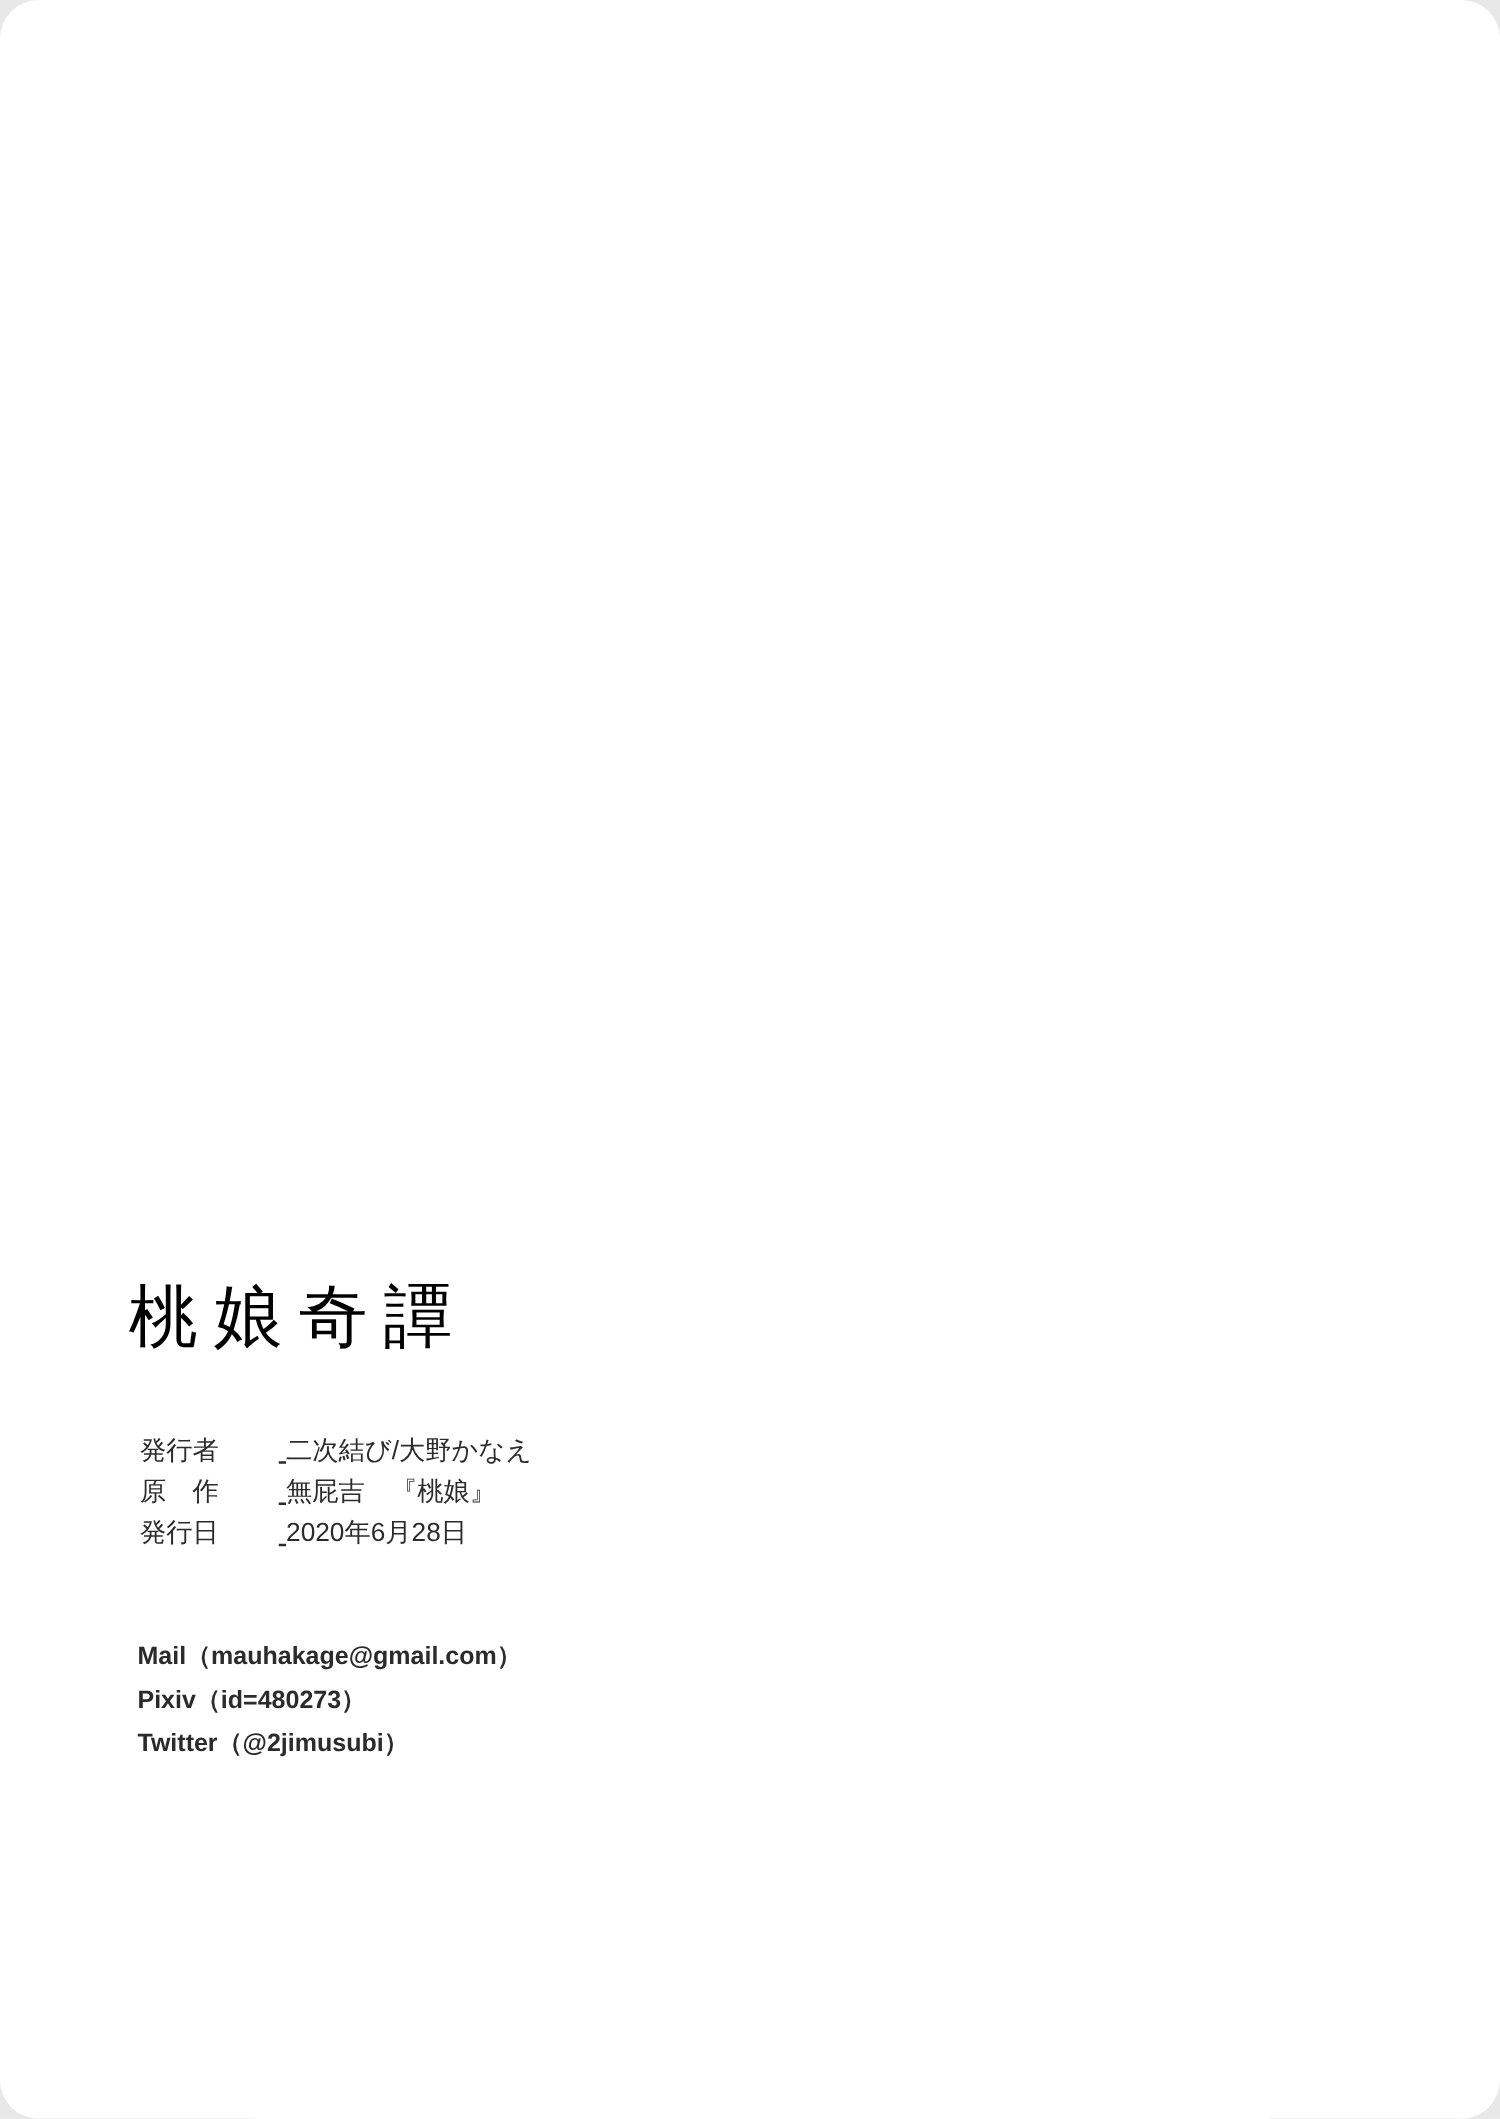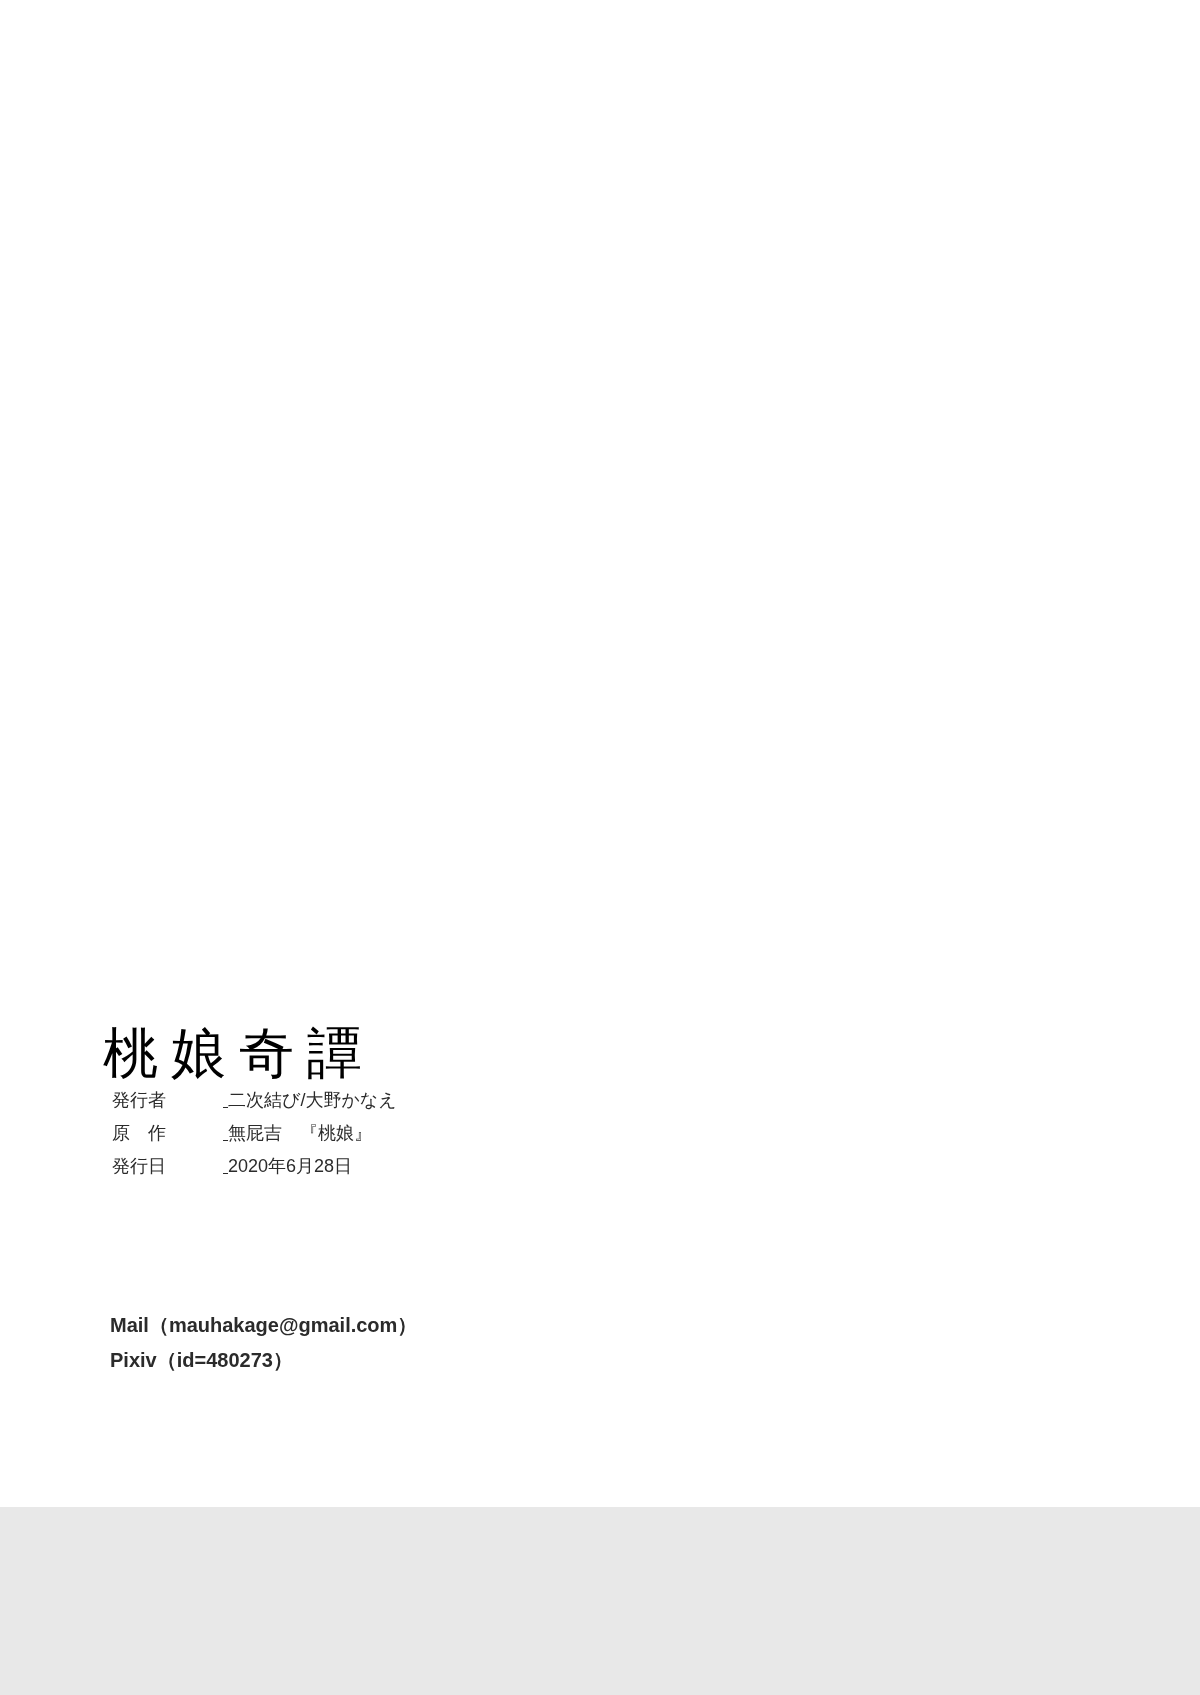--- a/index.html
+++ b/index.html
@@ -7,44 +7,45 @@
     --ink: #000000;
     --text: #2b2b2b;
   }
   * { margin: 0; padding: 0; box-sizing: border-box; }
   html, body { background: #e8e8e8; }
   body { font-family: "Liberation Sans", "DejaVu Sans", sans-serif; }
 
   .page {
     position: relative;
     width: 1200px;
-    height: 1507px;
+    height: 1695px;
     margin: 0 auto;
     background: var(--background);
     overflow: hidden;
+    border-radius: 31px;
   }
 
   .doujin-title {
     position: absolute;
     left: 103px;
     top: 1020px;
     font-family: "DejaVu Serif", "Liberation Serif", serif;
     font-size: 55px;
     font-weight: 500;
     letter-spacing: 13px;
     color: var(--ink);
     line-height: 1.2;
     white-space: nowrap;
   }
 
   .colophon {
     position: absolute;
     left: 112px;
-    top: 1084px;
-    font-size: 18px;
+    top: 1144px;
+    font-size: 21px;
     line-height: 33px;
     color: var(--text);
     text-decoration: underline;
   }
   .colophon-row { white-space: nowrap; }
   .colophon-label {
     display: inline-block;
     width: 111px;
     vertical-align: top;
   }
@@ -89,18 +90,19 @@
     </div>
     <div class="colophon-row">
       <span class="colophon-label">発行日</span>
       <span class="colophon-value">2020年6月28日</span>
     </div>
   </div>
 
   <div class="contacts">
     <div class="contact-line">Mail（mauhakage@gmail.com）</div>
     <div class="contact-line">Pixiv（id=480273）</div>
+    <div class="contact-line">Twitter（@2jimusubi）</div>
   </div>
 
   <div class="notes">
   </div>
 
 </div>
 
 </body></html>

